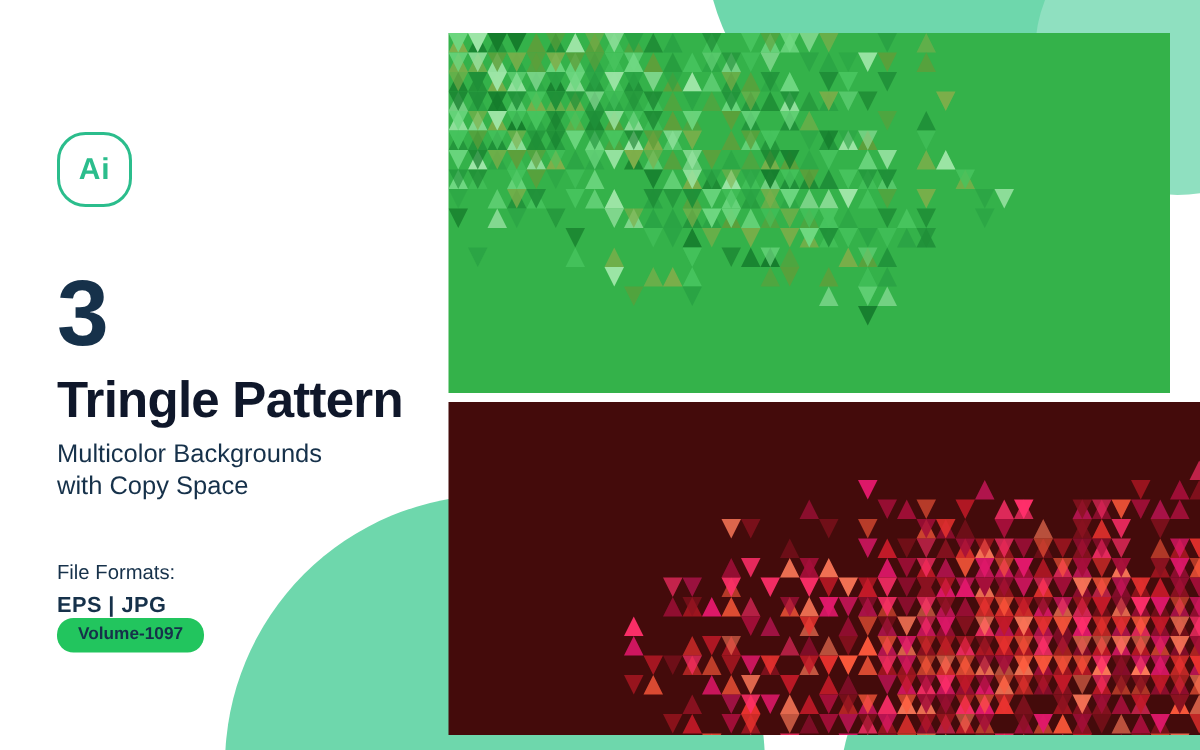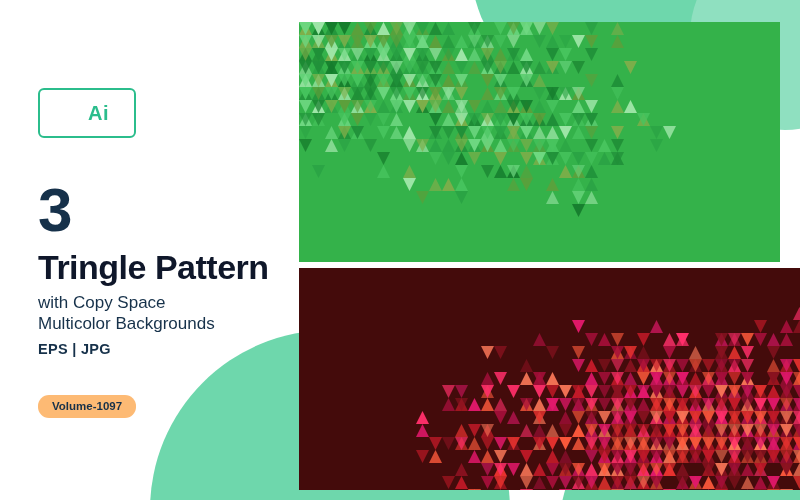--- a/index.html
+++ b/index.html
@@ -59,29 +59,29 @@
   .left-panel {
     position: absolute;
     left: 38px;
     top: 88px;
     width: 260px;
   }
   .ai-badge {
     width: 46px;
     height: 46px;
     border: 2px solid #2bbd8c;
-    border-radius: 6px;
+    border-radius: 19px;
     display: flex;
     align-items: center;
+    justify-content: center;
     color: #2bbd8c;
     font-size: 20px;
     font-weight: bold;
     letter-spacing: 0.5px;
     font-family: "Liberation Sans", sans-serif;
-    padding-left: 48px;
   }
   .count {
     margin-top: 44px;
     font-size: 62px;
     line-height: 56px;
     font-weight: bold;
     color: #16314a;
     letter-spacing: -1px;
   }
   .title {
@@ -105,23 +105,22 @@
     color: #16314a;
   }
   .formats-value {
     margin-top: 7px;
     font-size: 14.5px;
     font-weight: bold;
     color: #16314a;
     letter-spacing: 0.3px;
   }
   .volume-pill {
-    margin-top: 38px;
     display: inline-block;
-    background: #fdba74;
+    background: #22c55e;
     color: #16314a;
     font-size: 11.5px;
     font-weight: bold;
     border-radius: 11px;
     padding: 5px 14px 6px 14px;
   }
 
   
   .preview {
     position: absolute;
@@ -155,23 +154,24 @@
   <div class="blob blob-bottom"></div>
   <div class="blob blob-bottom2"></div>
 
   <div class="left-panel">
     <div class="ai-badge">
       <span>Ai</span>
     </div>
     <div class="count">3</div>
     <div class="title">Tringle Pattern</div>
     <div class="subtitle">
+      <div>Multicolor Backgrounds</div>
       <div>with Copy Space</div>
-      <div>Multicolor Backgrounds</div>
     </div>
+    <div class="formats-label">File Formats:</div>
     <div class="formats-value">EPS  |  JPG</div>
     <div class="volume-pill">Volume-1097</div>
   </div>
 
   <div class="preview preview-green">
     <svg id="svg-green" width="481" height="240" viewBox="0 0 481 240">
         <polygon points="0,13 13,13 6.5,0" fill="#7fae4a" opacity="0.98"></polygon>
         <polygon points="6.5,13 0,0 13,0" fill="#6fd882" opacity="0.94"></polygon>
         <polygon points="13,13 26,13 19.5,0" fill="#157c2c" opacity="0.81"></polygon>
         <polygon points="19.5,13 13,0 26,0" fill="#9fe6a8" opacity="0.99"></polygon>

